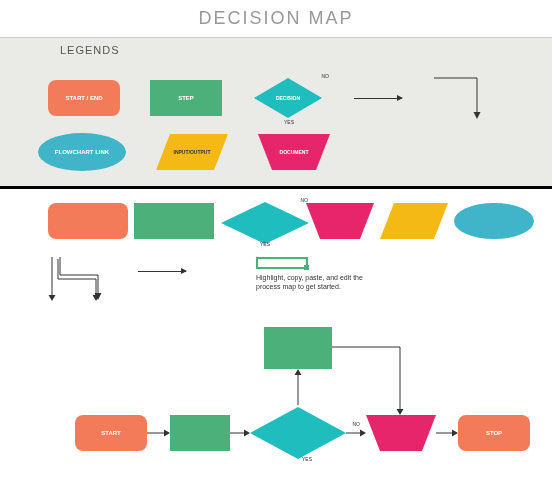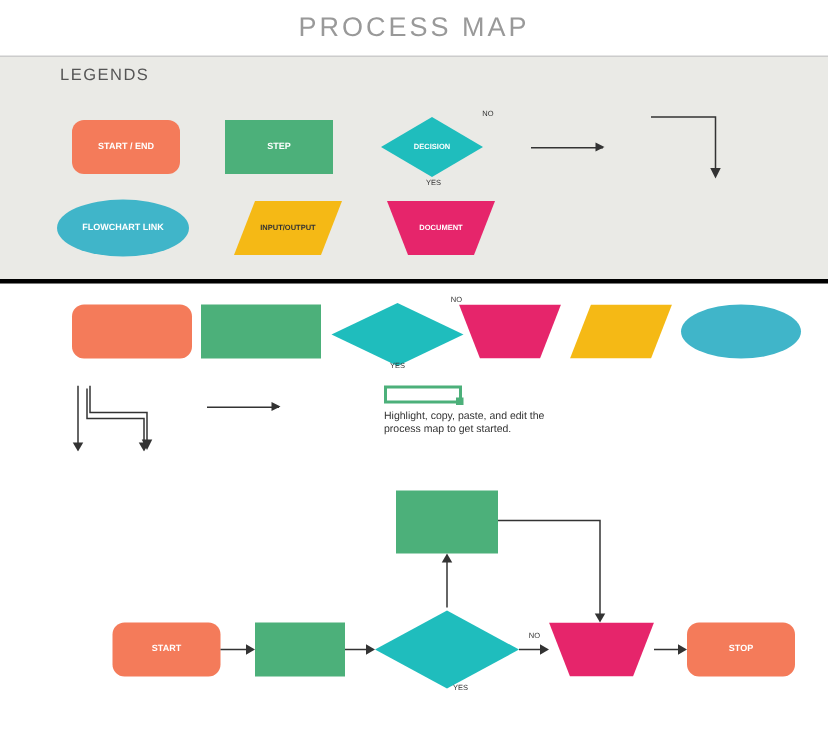--- a/index.html
+++ b/index.html
@@ -1,20 +1,20 @@
 <!DOCTYPE html>
 <html><head>
 <meta charset="utf-8">
 <style>
 *{margin:0;padding:0;box-sizing:border-box}
 body{font-family:Arial,sans-serif;background:#fff;width:552px;height:502px;position:relative;overflow:hidden}
 .title{text-align:center;font-size:18px;color:#999;padding:8px 0;letter-spacing:2px}
 .hr{border-top:1px solid #ccc;margin:0}
 .legends-section{background:#eaeae6;border-bottom:3px solid #000;padding:6px 0 12px 0;position:relative}
-.legends-label{font-size:11px;color:#555;padding-left:40px;letter-spacing:1px;margin-bottom:20px}
+.legends-label{font-size:11px;color:#555;padding-left:60px;letter-spacing:1px;margin-bottom:20px}
 .legend-row{display:flex;align-items:center;padding-left:48px;gap:30px;margin-bottom:10px;height:44px}
 .legend-row2{display:flex;align-items:center;padding-left:38px;gap:30px;height:44px}
 .shape-label{font-size:6px;color:#fff;font-weight:bold}
 
 .rounded{width:72px;height:36px;border-radius:8px;display:flex;align-items:center;justify-content:center}
 .rect{width:72px;height:36px;display:flex;align-items:center;justify-content:center}
 .diamond-wrap{width:72px;height:44px;position:relative;display:flex;align-items:center;justify-content:center}
 .diamond-txt{position:absolute;font-size:5px;color:#fff;font-weight:bold;top:50%;left:50%;transform:translate(-50%,-50%)}
 .ellipse{width:88px;height:38px;border-radius:50%;display:flex;align-items:center;justify-content:center}
 .para{width:72px;height:36px;position:relative}
@@ -47,21 +47,21 @@
 .highlight-box{border:2px solid #4cb07a;width:52px;height:12px;position:relative}
 .highlight-handle{position:absolute;right:-3px;bottom:-3px;width:5px;height:5px;background:#4cb07a}
 .instruction{font-size:7px;color:#333;margin-top:4px;max-width:130px;line-height:1.3}
 
 .flow-area{position:relative;height:160px;margin-top:10px}
 .flow-node{position:absolute}
 </style>
 </head>
 <body>
 
-<div class="title">PROCESS MAP</div>
+<div class="title">DECISION MAP</div>
 <div class="hr"></div>
 
 <div class="legends-section">
 <div class="legends-label">LEGENDS</div>
 
 <div class="legend-row">
  <div class="rounded c-orange">
         <span class="shape-label">START / END</span>
       </div>
  <div class="rect c-green">

